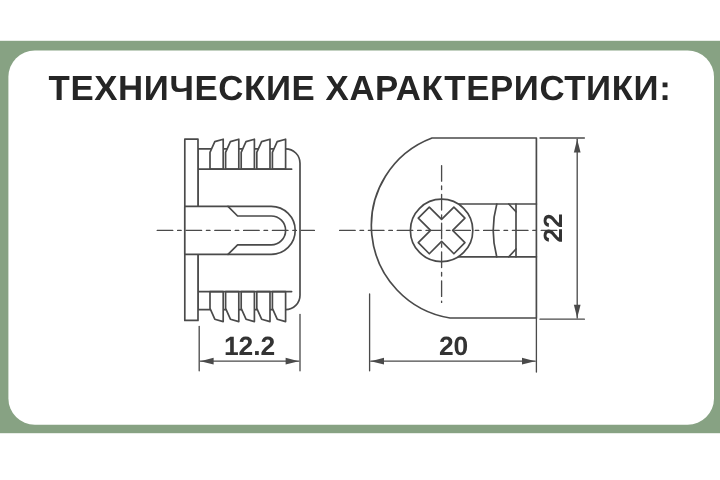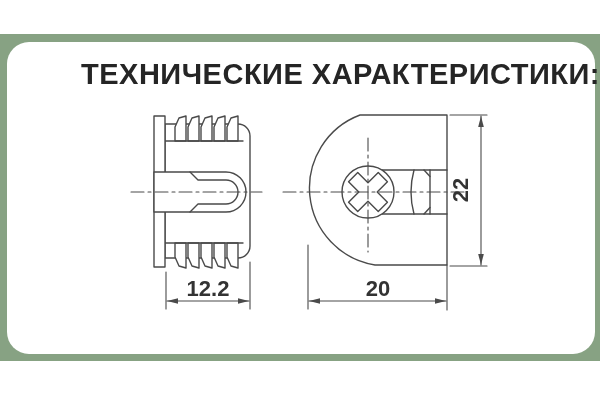--- a/index.html
+++ b/index.html
@@ -10,21 +10,21 @@
   }
   .frame-band{
     position:absolute;left:0;top:34px;width:600px;height:327px;
   }
   .card{
     position:absolute;left:7px;top:42px;width:588px;height:312px;
     background:#ffffff;border-radius:22px;
   }
   .page-title{
     position:absolute;left:0;top:56px;width:600px;height:36px;
-    text-align:right;font-size:29px;font-weight:700;
+    text-align:center;font-size:29px;font-weight:700;
     letter-spacing:0.5px;color:#252525;line-height:36px;
     white-space:nowrap;
   }
   svg{position:absolute;left:0;top:0;}
   .ln{stroke:#4a4a4a;stroke-width:1.4;fill:none;stroke-linecap:round;stroke-linejoin:round;}
   .lnw{stroke:#4a4a4a;stroke-width:1.4;fill:#ffffff;stroke-linejoin:round;}
   .dim{stroke:#4a4a4a;stroke-width:1.1;fill:none;stroke-linecap:round;}
   .cl{stroke:#4a4a4a;stroke-width:1.1;fill:none;stroke-dasharray:13 4 3 4;stroke-linecap:round;}
   .ah{fill:#4a4a4a;stroke:none;}
   .dimtext{

